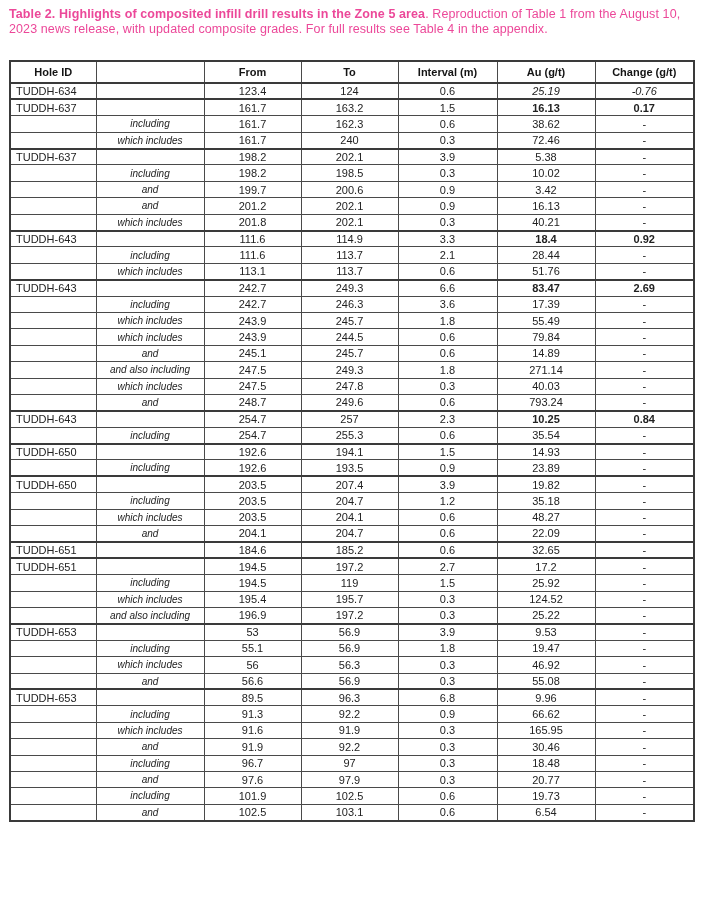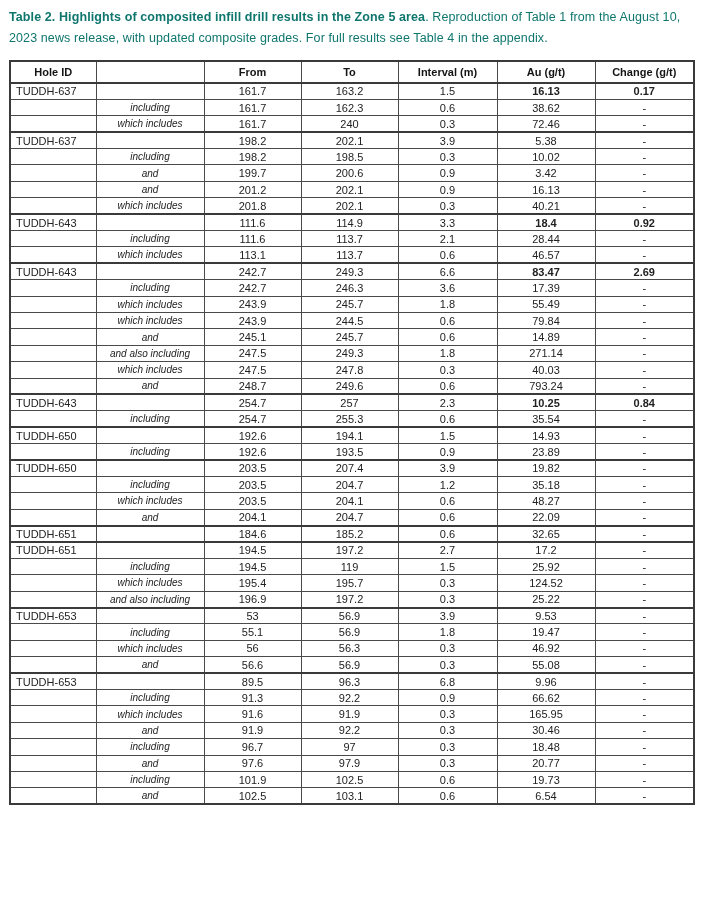--- a/index.html
+++ b/index.html
@@ -6,28 +6,28 @@
   html, body { background: #ffffff; }
   body {
     width: 702px; height: 912px;
     font-family: "Liberation Sans", "DejaVu Sans", sans-serif;
     color: #1f1f1f;
     padding: 7px 9px 0 9px;
     overflow: hidden;
   }
   .title-block {
     font-size: 12.5px;
-    line-height: 21px;
-    color: #0f766e;
+    line-height: 15px;
+    color: #ec4899;
     width: 690px;
     letter-spacing: 0.1px;
   }
   .title-block .bold { font-weight: bold; }
   table.drill {
-    margin-top: 11px;
+    margin-top: 23px;
     border-collapse: collapse;
     table-layout: fixed;
     width: 684px;
     font-size: 11px;
     color: #222222;
     border: 2px solid #3a3a3a;
   }
   table.drill th, table.drill td {
     border: 1px solid #4a4a4a;
     padding: 0 4px;
@@ -72,20 +72,29 @@
         <th></th>
         <th>From</th>
         <th>To</th>
         <th>Interval (m)</th>
         <th>Au (g/t)</th>
         <th>Change (g/t)</th>
       </tr>
   </thead>
   <tbody>
       <tr class="group-start">
+        <td class="hole">TUDDH-634</td>
+        <td class="qual"></td>
+        <td>123.4</td>
+        <td>124</td>
+        <td>0.6</td>
+        <td class="em-italic">25.19</td>
+        <td class="em-italic">-0.76</td>
+      </tr>
+      <tr class="group-start">
         <td class="hole">TUDDH-637</td>
         <td class="qual"></td>
         <td>161.7</td>
         <td>163.2</td>
         <td>1.5</td>
         <td class="em-bold">16.13</td>
         <td class="em-bold">0.17</td>
       </tr>
       <tr>
         <td class="hole"></td>
@@ -167,21 +176,21 @@
         <td>2.1</td>
         <td>28.44</td>
         <td>-</td>
       </tr>
       <tr>
         <td class="hole"></td>
         <td class="qual">which includes</td>
         <td>113.1</td>
         <td>113.7</td>
         <td>0.6</td>
-        <td>46.57</td>
+        <td>51.76</td>
         <td>-</td>
       </tr>
       <tr class="group-start">
         <td class="hole">TUDDH-643</td>
         <td class="qual"></td>
         <td>242.7</td>
         <td>249.3</td>
         <td>6.6</td>
         <td class="em-bold">83.47</td>
         <td class="em-bold">2.69</td>

